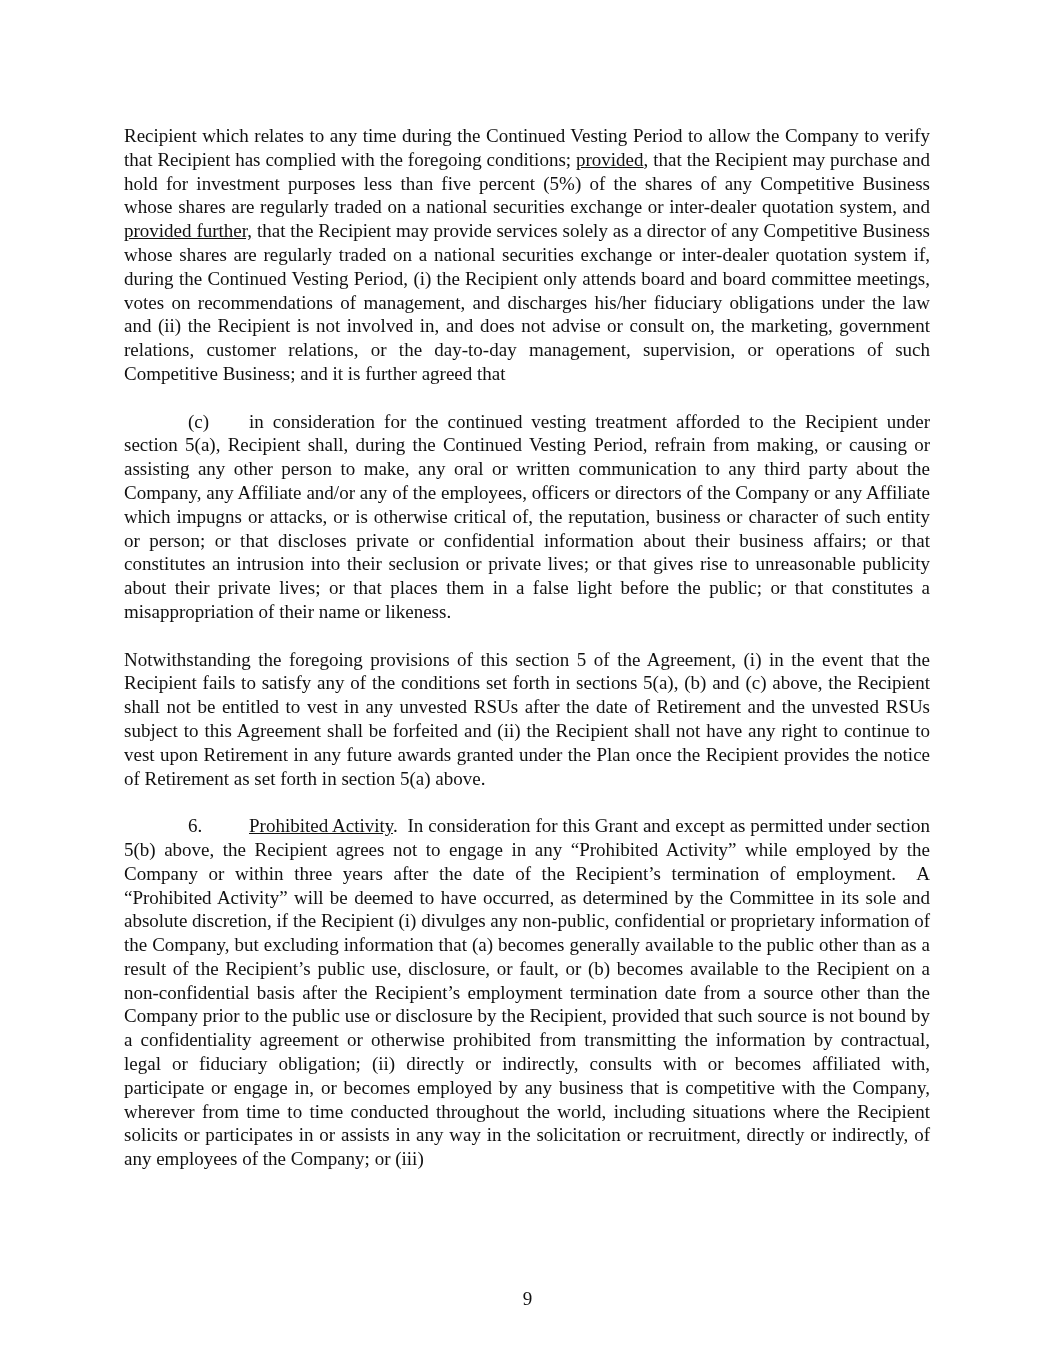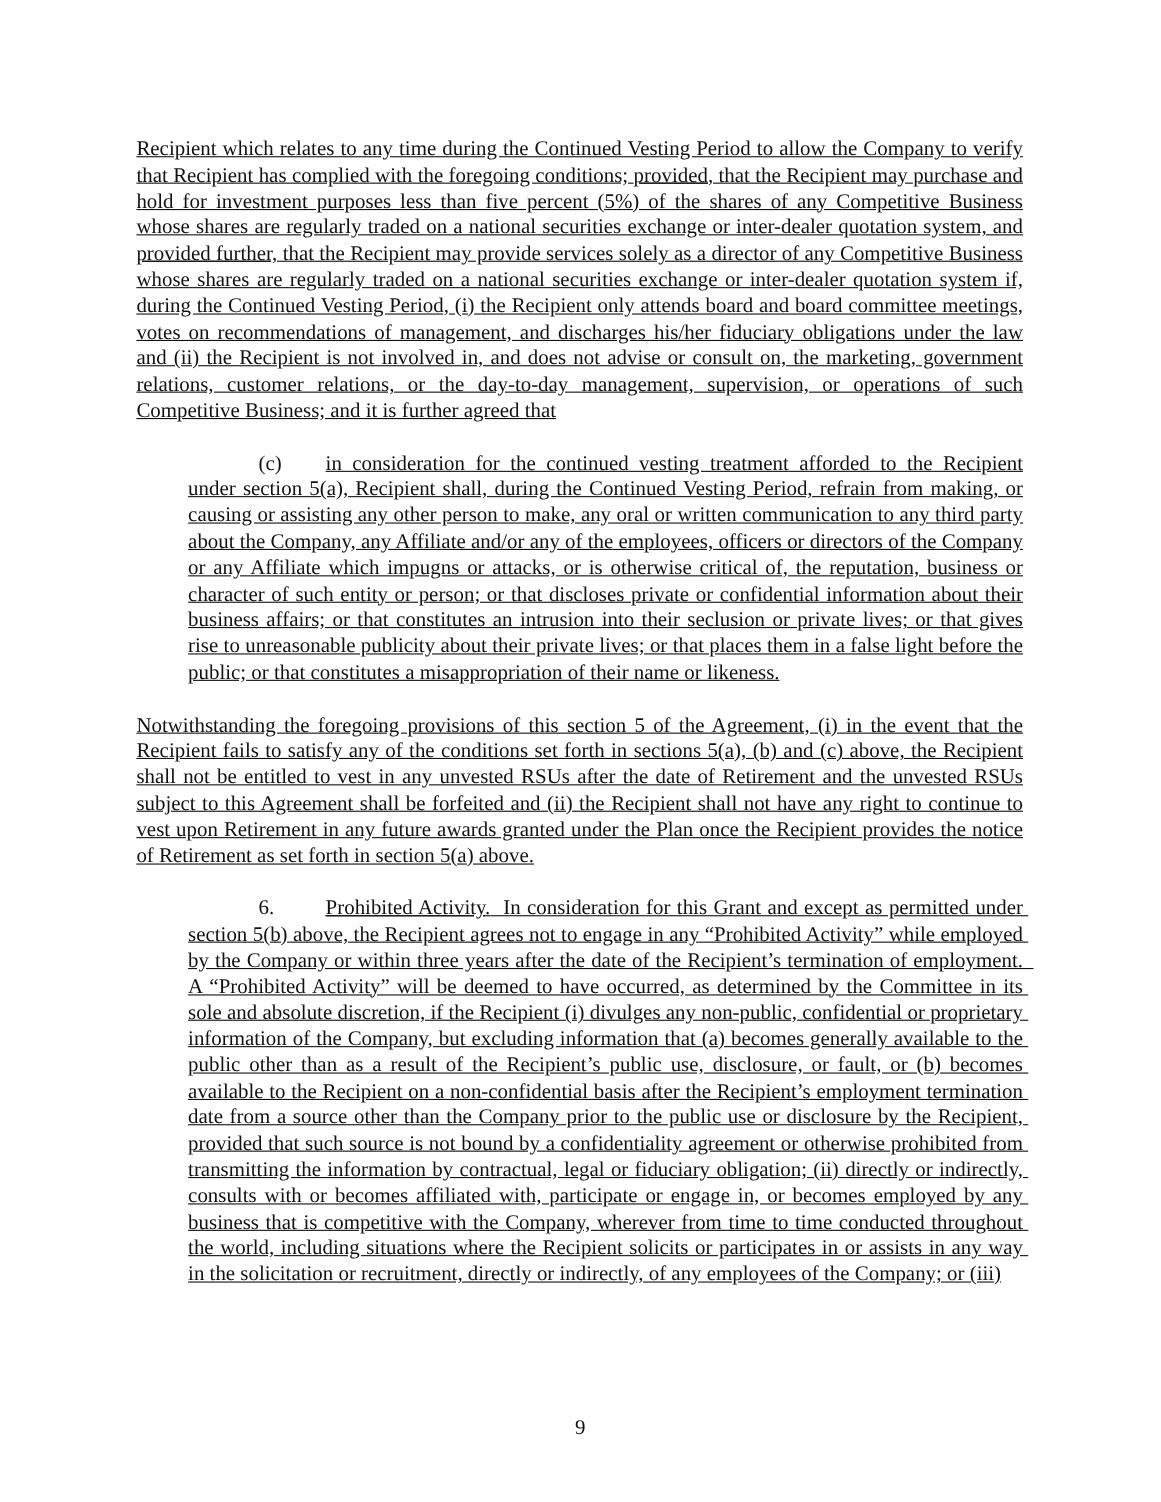--- a/index.html
+++ b/index.html
@@ -7,24 +7,23 @@
   .page {
     position: absolute;
     left: 124px;
     top: 124px;
     width: 806px;
     font-family: "Liberation Serif", serif;
     font-size: 19px;
     line-height: 23.8px;
     color: #111111;
     text-align: justify;
-    text-decoration: underline;
   }
   .para { margin: 0 0 23.8px 0; }
-  .indent { text-indent: 64px; margin-left: 47px; }
+  .indent { text-indent: 64px; }
   .u { text-decoration: underline; }
   .label-tab { display: inline-block; width: 61px; text-indent: 0; }
   .sec-tab { display: inline-block; width: 61px; text-indent: 0; }
   .page-number {
     position: absolute;
     top: 1288px;
     left: 0;
     width: 1055px;
     text-align: center;
     font-family: "Liberation Serif", serif;

